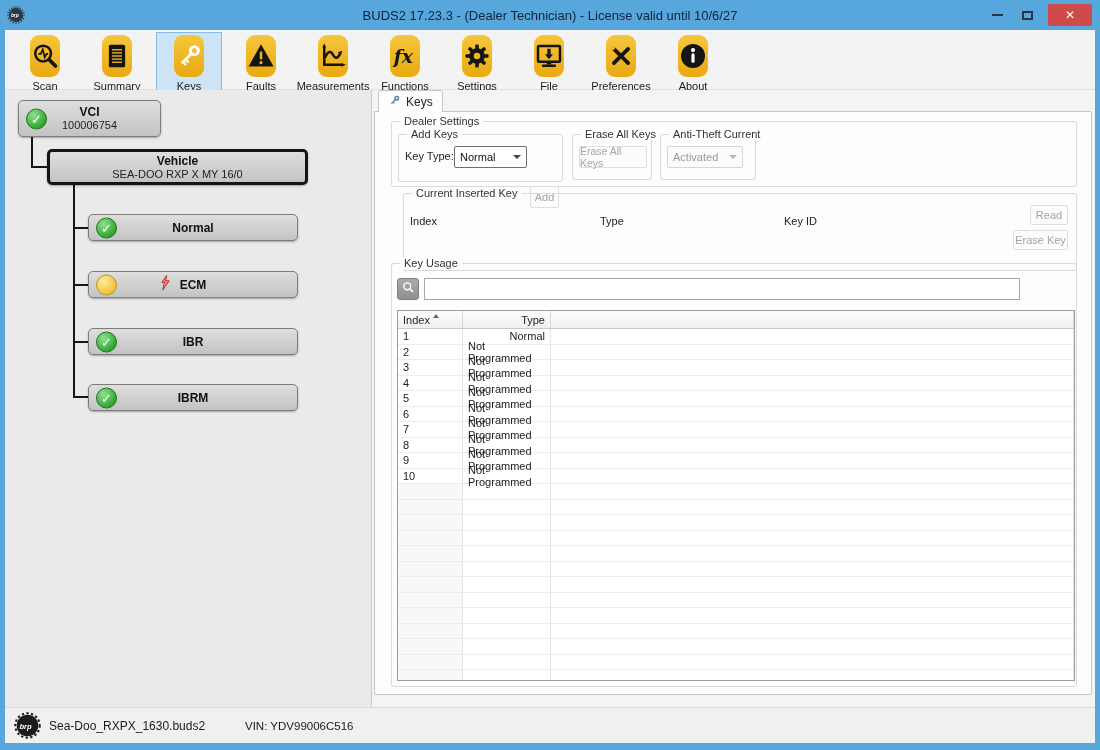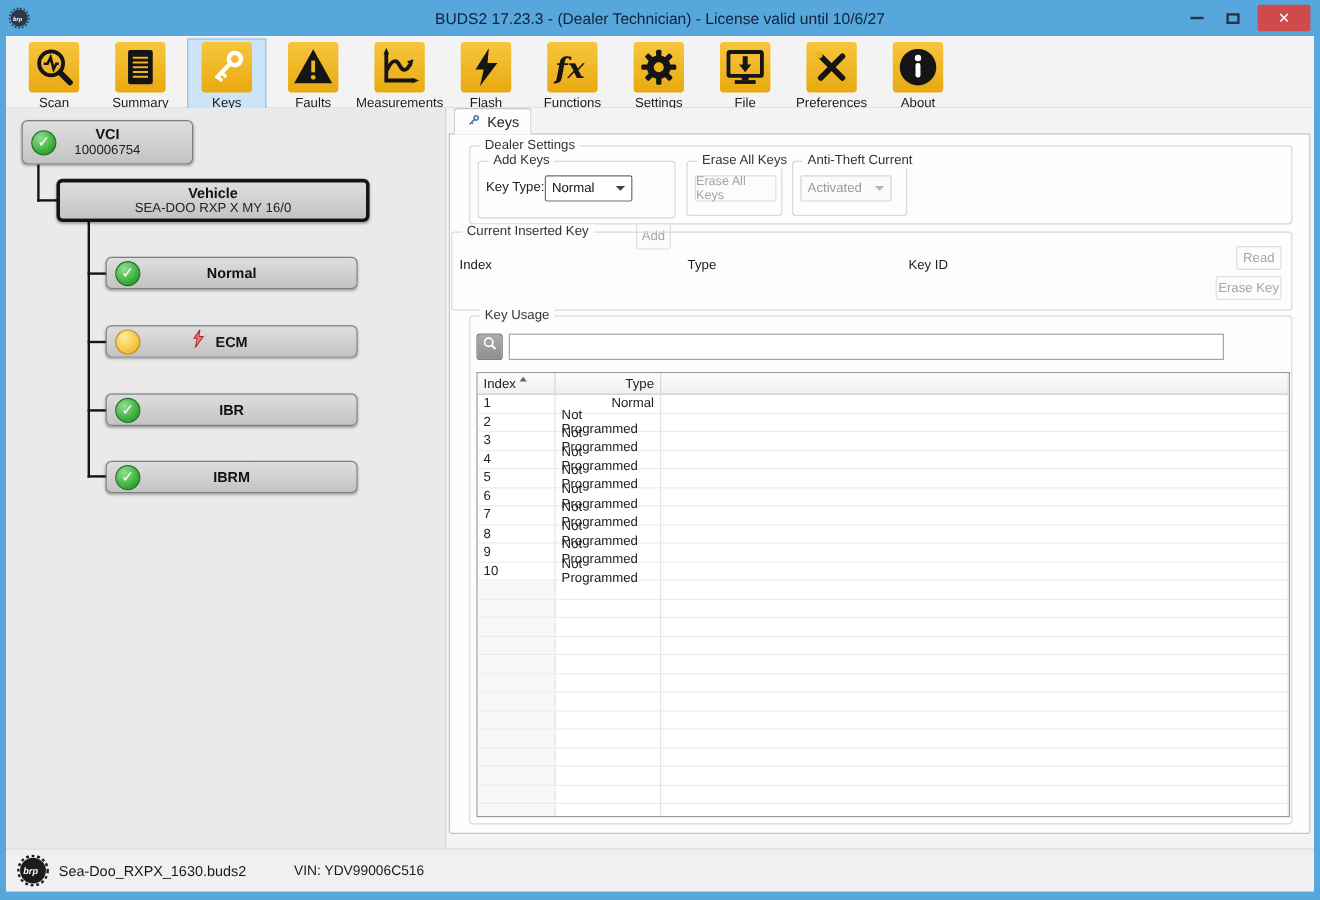--- a/index.html
+++ b/index.html
@@ -16,21 +16,21 @@
   .wcontrols { position:absolute; right:8px; top:0; height:30px; display:flex; align-items:center; }
   .wc { width:30px; height:22px; display:flex; align-items:center; justify-content:center; }
   .min-bar { width:11px; height:2px; background:#253646; }
   .max-box { width:11px; height:9px; border:2px solid #253646; }
   .wc-close { width:44px; height:22px; background:#cf4b4b; border-radius:2px; color:#fff; font-size:12px; font-weight:bold; margin-left:6px; display:flex; align-items:center; justify-content:center; }
 
   
   .toolbar { position:absolute; left:5px; right:5px; top:30px; height:60px; background:#f3f3f3; border-bottom:1px solid #e2e2e2; display:flex; align-items:flex-start; padding:3px 0 0 8px; gap:8px; }
   .tbtn { width:64px; display:flex; flex-direction:column; align-items:center; padding-top:2px; cursor:default; }
   .tbtn.selected { background:#cde4f6; outline:1px solid #8abade; }
-  .tico { width:42px; height:42px; background:linear-gradient(#f6c63d,#e9a911); border-radius:3px; display:flex; align-items:center; justify-content:center; }
+  .tico { width:30px; height:42px; background:linear-gradient(#f6c63d,#e9a911); border-radius:9px; display:flex; align-items:center; justify-content:center; }
   .tlabel { margin-top:3px; font-size:11px; color:#1a1a1a; white-space:nowrap; }
 
   
   .left-panel { position:absolute; left:5px; top:90px; width:367px; bottom:43px; background:#eaeaea; border-right:1px solid #cccccc; }
   .node { position:absolute; background:linear-gradient(#dedede,#c3c3c3); border:1px solid #7d7d7d; border-radius:5px; box-shadow:0 1px 2px rgba(0,0,0,.3); display:flex; flex-direction:column; align-items:center; justify-content:center; }
   .node .nt { font-weight:bold; font-size:12px; color:#111; line-height:14px; }
   .node .ns { font-size:11px; color:#222; line-height:13px; }
   .node.sel { border:3px solid #141414; }
   .st { position:absolute; left:7px; top:50%; transform:translateY(-50%); width:21px; height:21px; border-radius:50%; display:flex; align-items:center; justify-content:center; }
   .st-ok { background:radial-gradient(circle at 35% 30%, #90e090, #2ba32b 75%); border:1px solid #1c741c; color:#fff; font-size:13px; font-weight:bold; }
@@ -160,28 +160,20 @@
           <path d="M22.2 19 L18.8 17.5 V20.5 Z" fill="#151515"></path>
           <path d="M5.5 13.5 C8 7.5 10.5 8 12 11 C13.5 14 15.5 14.5 17.5 10.5" fill="none" stroke="#151515" stroke-width="2"></path>
           <path d="M19.3 7.8 L15.9 9 L18.4 11.6 Z" fill="#151515"></path>
         </svg>
       </span>
       <span class="tlabel">Measurements</span>
     </div>
     <div class="tbtn">
       <span class="tico">
         <svg viewBox="0 0 24 24" width="38" height="38">
-          <path d="M13.5 2 L6.5 13.2 H10.8 L8.8 22 L18 9.8 H12.8 Z" fill="#151515"></path>
-        </svg>
-      </span>
-      <span class="tlabel">Flash</span>
-    </div>
-    <div class="tbtn">
-      <span class="tico">
-        <svg viewBox="0 0 24 24" width="38" height="38">
           <text x="3" y="17.5" font-size="15" font-style="italic" font-weight="bold" fill="#151515" font-family="'DejaVu Serif',serif">fx</text>
         </svg>
       </span>
       <span class="tlabel">Functions</span>
     </div>
     <div class="tbtn">
       <span class="tico">
         <svg viewBox="0 0 24 24" width="38" height="38">
           <g fill="#151515">
             <rect x="10.6" y="2.8" width="2.8" height="18.4" rx="0.8"></rect>
@@ -317,21 +309,21 @@
 
         <div class="gbox" style="left:268px;top:12px;width:96px;height:46px;">
           <span class="glabel">Anti-Theft Current</span>
           <div class="sel-box dis" style="position:absolute;left:6px;top:11px;width:76px;">
             <span>Activated</span>
             <span class="chev"></span>
           </div>
         </div>
       </div>
 
-      <div class="gbox" style="left:1px;top:81px;right:14px;height:66px;">
+      <div class="gbox" style="left:28px;top:81px;right:14px;height:78px;">
         <span class="glabel">Current Inserted Key</span>
         <span class="lbl" style="position:absolute;left:6px;top:21px;">Index</span>
         <span class="lbl" style="position:absolute;left:196px;top:21px;">Type</span>
         <span class="lbl" style="position:absolute;left:380px;top:21px;">Key ID</span>
         <div class="btn-dis" style="position:absolute;right:8px;top:11px;width:38px;height:20px;">
           <span>Read</span>
         </div>
         <div class="btn-dis" style="position:absolute;right:8px;top:36px;width:55px;height:20px;">
           <span>Erase Key</span>
         </div>

